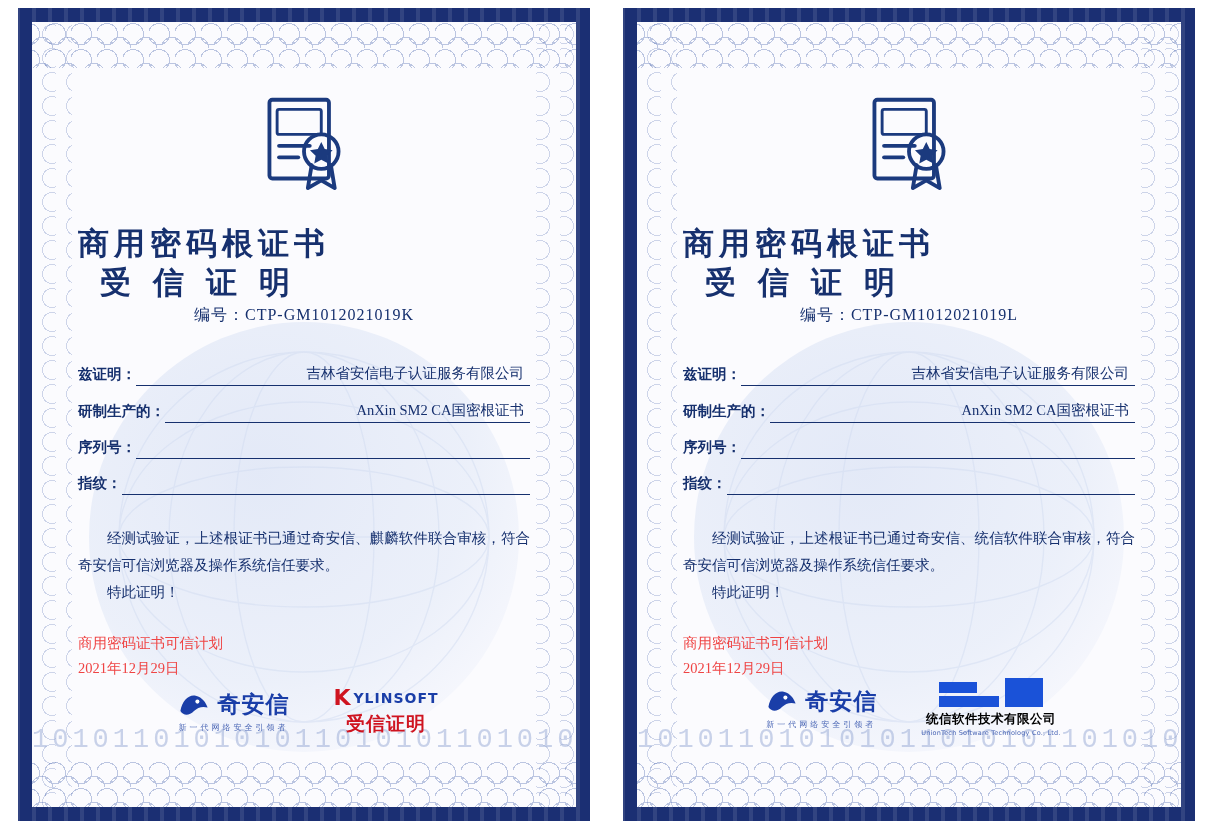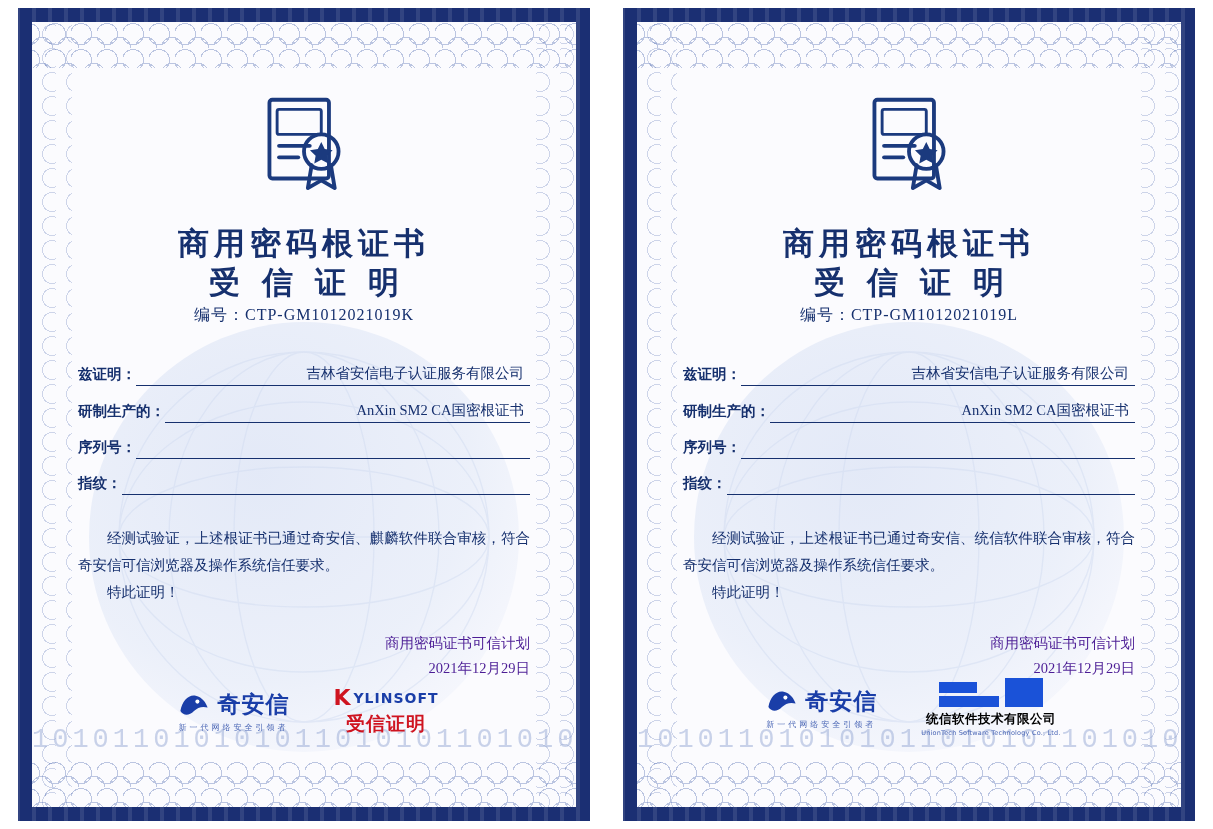--- a/index.html
+++ b/index.html
@@ -100,21 +100,20 @@
     padding:0 46px;
   }
   .seal-icon{
     margin:0 auto;
     padding-top:72px;
     width:96px;
     display:block;
   }
   .title{
     margin-top:24px;
-    text-align:center;
     color:#16306e;
     font-family:"DejaVu Serif", serif;
     font-weight:bold;
     font-size:31px;
     letter-spacing:5px;
     line-height:1.28;
   }
   .title .l2{
     letter-spacing:22px;
     padding-left:22px;
@@ -156,23 +155,22 @@
   .para{
     margin-top:30px;
     color:#16306e;
     font-size:14.5px;
     line-height:1.85;
     text-align:justify;
   }
   .para p{margin:0;text-indent:2em;}
   .sign{
     margin-top:26px;
-    color:#4c1d95;
+    color:#ef4444;
     font-size:14.5px;
-    text-align:right;
     line-height:1.7;
   }
   .logos{
     position:absolute;
     left:0;right:0;bottom:70px;
     z-index:4;
     display:flex;
     justify-content:center;
     gap:44px;
     align-items:center;

